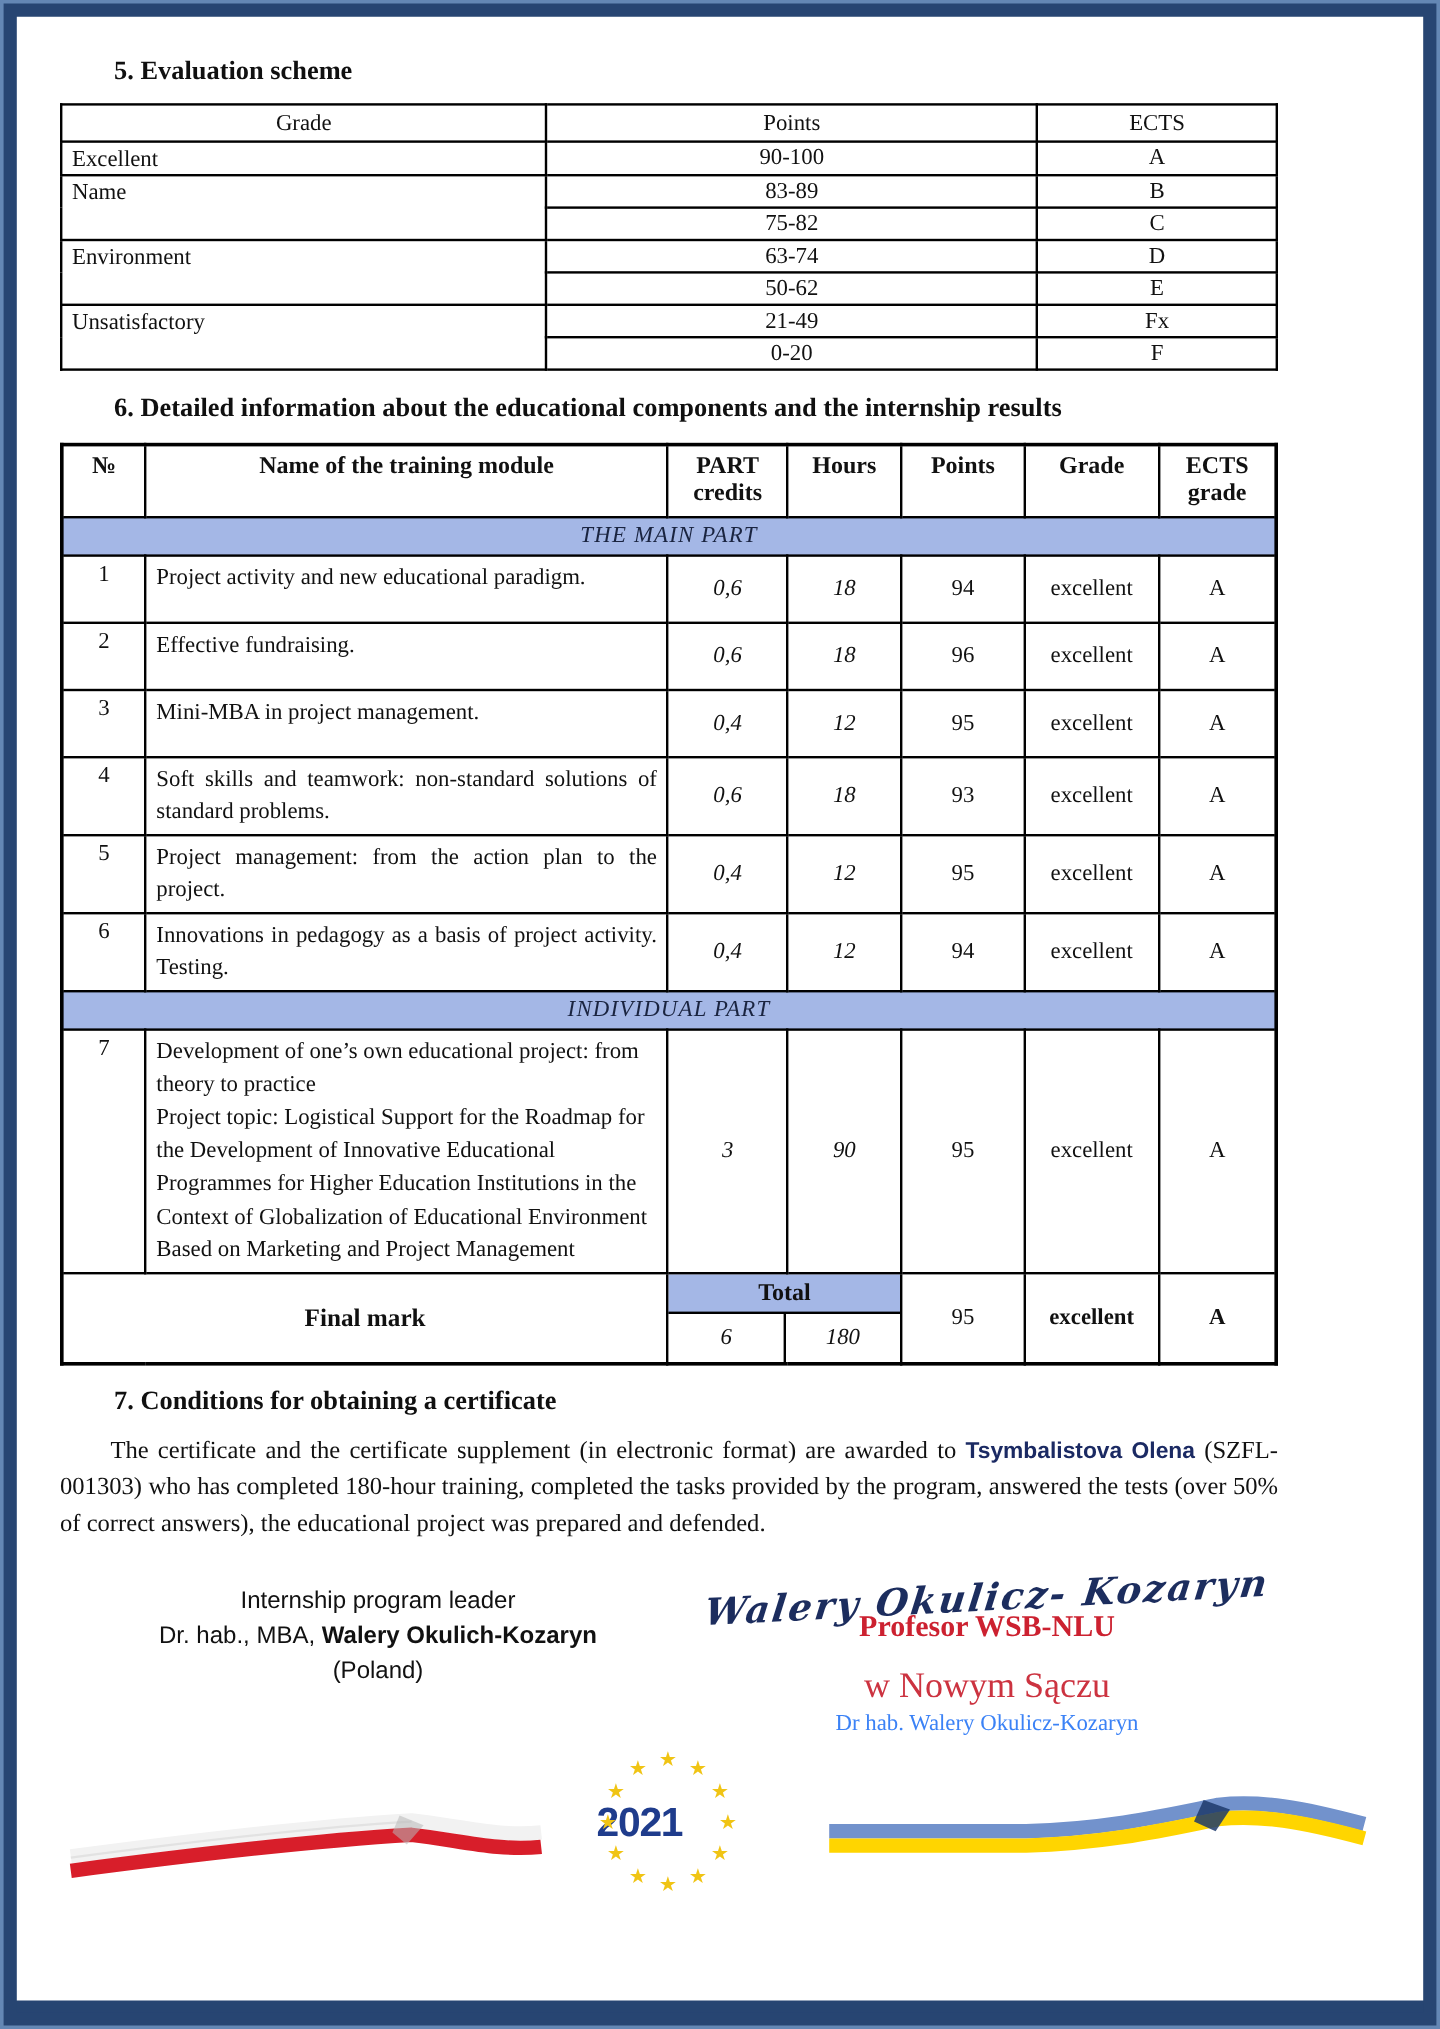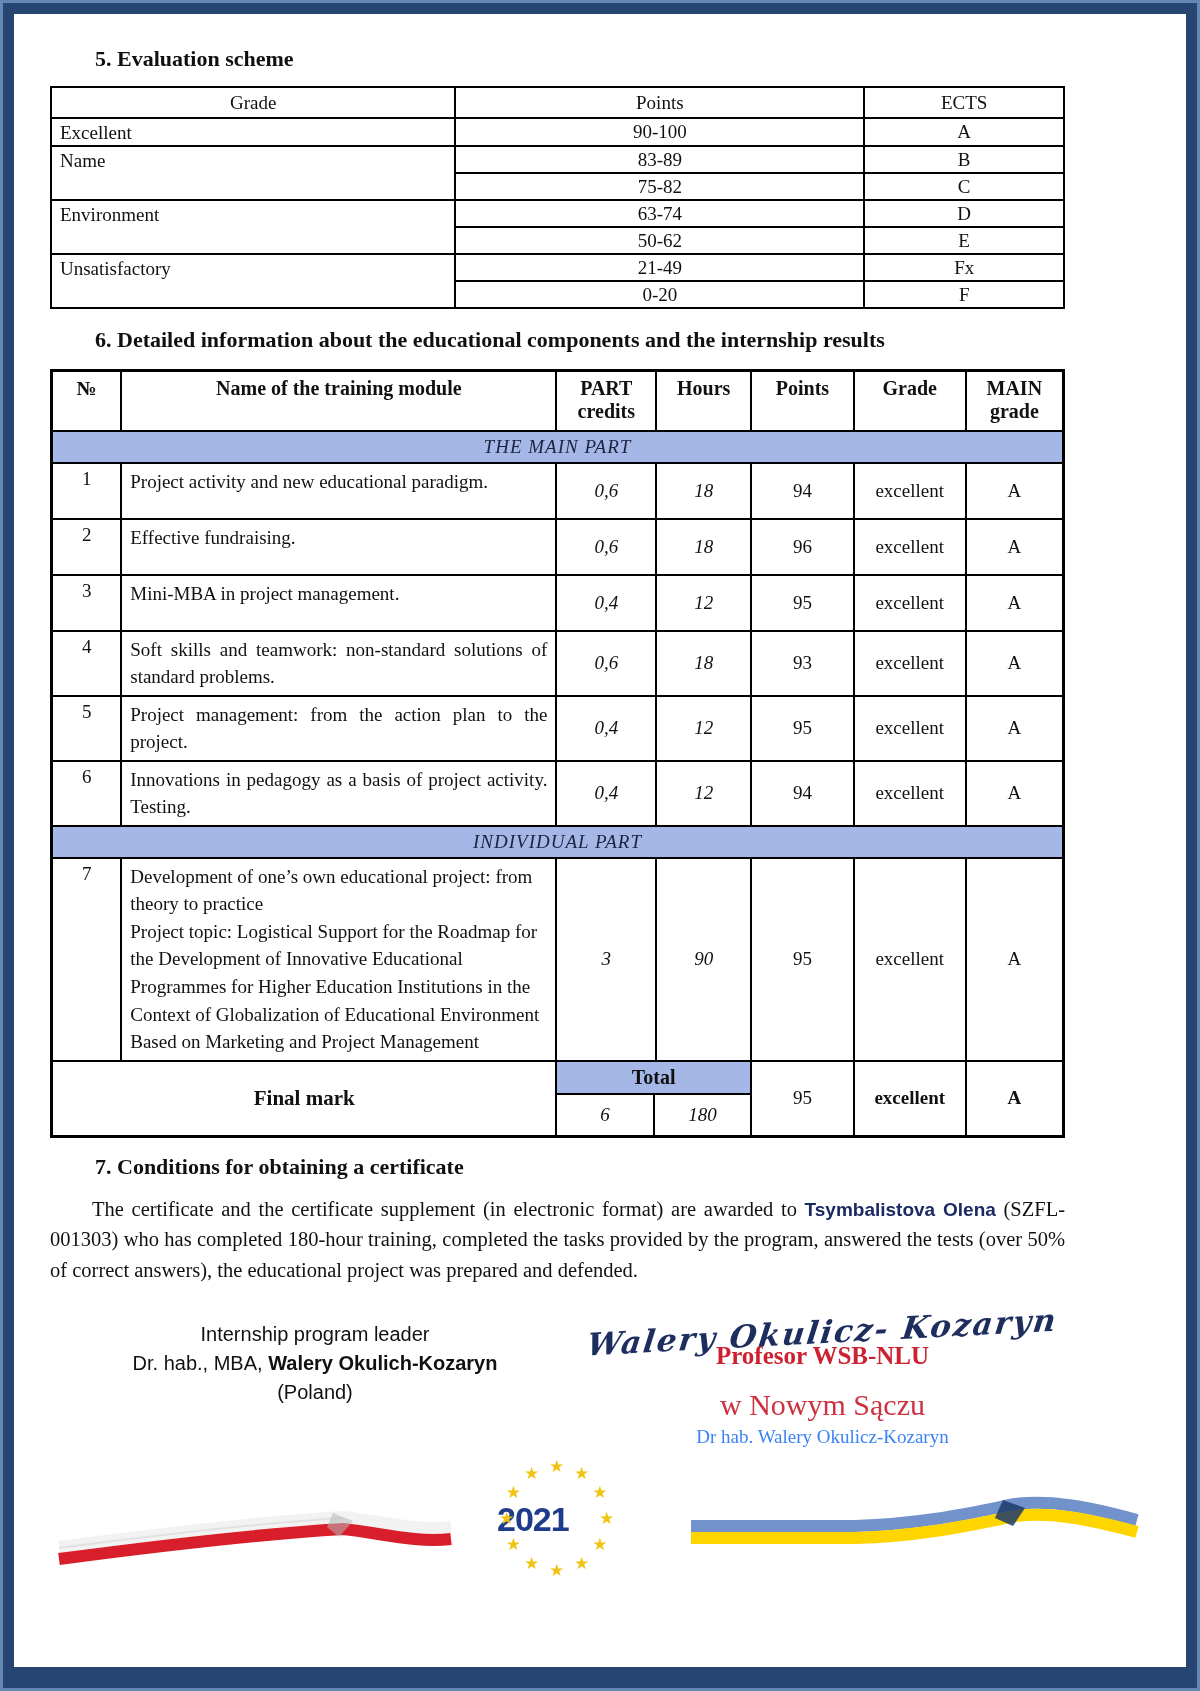--- a/index.html
+++ b/index.html
@@ -131,21 +131,21 @@
         <col style="width:98px">
     </colgroup>
     <thead>
       <tr>
         <th>№</th>
         <th>Name of the training module</th>
         <th>PART credits</th>
         <th>Hours</th>
         <th>Points</th>
         <th>Grade</th>
-        <th>MAIN grade</th>
+        <th>ECTS grade</th>
       </tr>
     </thead>
     <tbody id="modules-body">
         <tr>
           <td colspan="7" class="banner">THE MAIN PART</td>
         </tr>
         <tr>
           <td class="no">1</td>
           <td class="name">Project activity and new educational paradigm.</td>
           <td class="credits">0,6</td>

